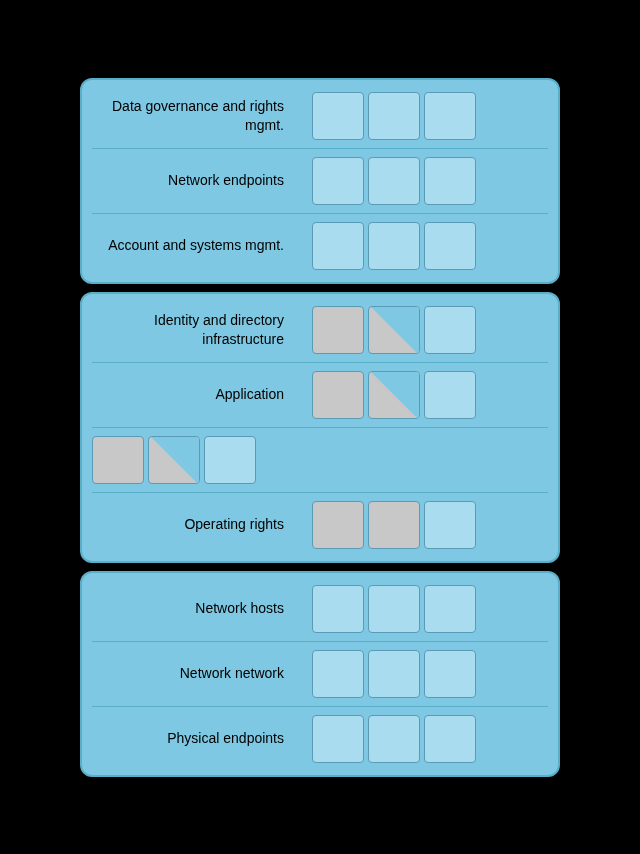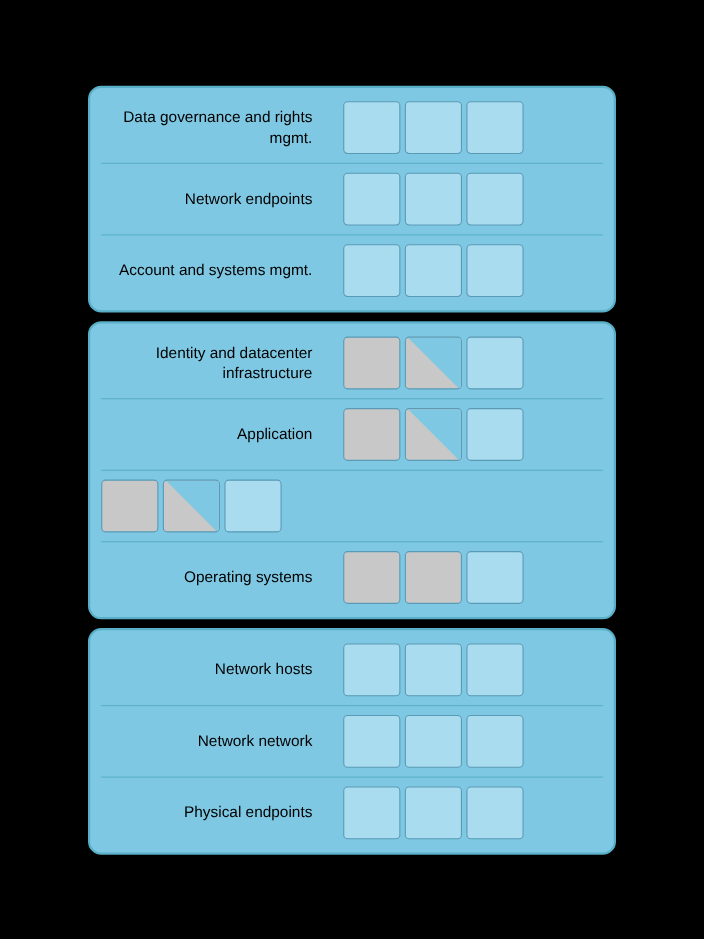--- a/index.html
+++ b/index.html
@@ -110,21 +110,21 @@
         <div class="row-label">Account and systems mgmt.</div>
         <div class="cell-group">
           <div class="cell cell-blue-inner"></div>
           <div class="cell cell-blue-inner"></div>
           <div class="cell cell-blue-inner"></div>
         </div>
       </div>
     </div>
     <div class="section section-blue">
       <div class="row">
-        <div class="row-label">Identity and datacenter infrastructure</div>
+        <div class="row-label">Identity and directory infrastructure</div>
         <div class="cell-group">
           <div class="cell cell-gray"></div>
           <div class="cell cell-diag"></div>
           <div class="cell cell-blue-inner"></div>
         </div>
       </div>
       <div class="divider"></div>
       <div class="row">
         <div class="row-label">Application</div>
         <div class="cell-group">
@@ -136,21 +136,21 @@
       <div class="divider"></div>
       <div class="row">
         <div class="cell-group">
           <div class="cell cell-gray"></div>
           <div class="cell cell-diag"></div>
           <div class="cell cell-blue-inner"></div>
         </div>
       </div>
       <div class="divider"></div>
       <div class="row">
-        <div class="row-label">Operating systems</div>
+        <div class="row-label">Operating rights</div>
         <div class="cell-group">
           <div class="cell cell-gray"></div>
           <div class="cell cell-gray"></div>
           <div class="cell cell-blue-inner"></div>
         </div>
       </div>
     </div>
     <div class="section section-blue">
       <div class="row">
         <div class="row-label">Network hosts</div>

